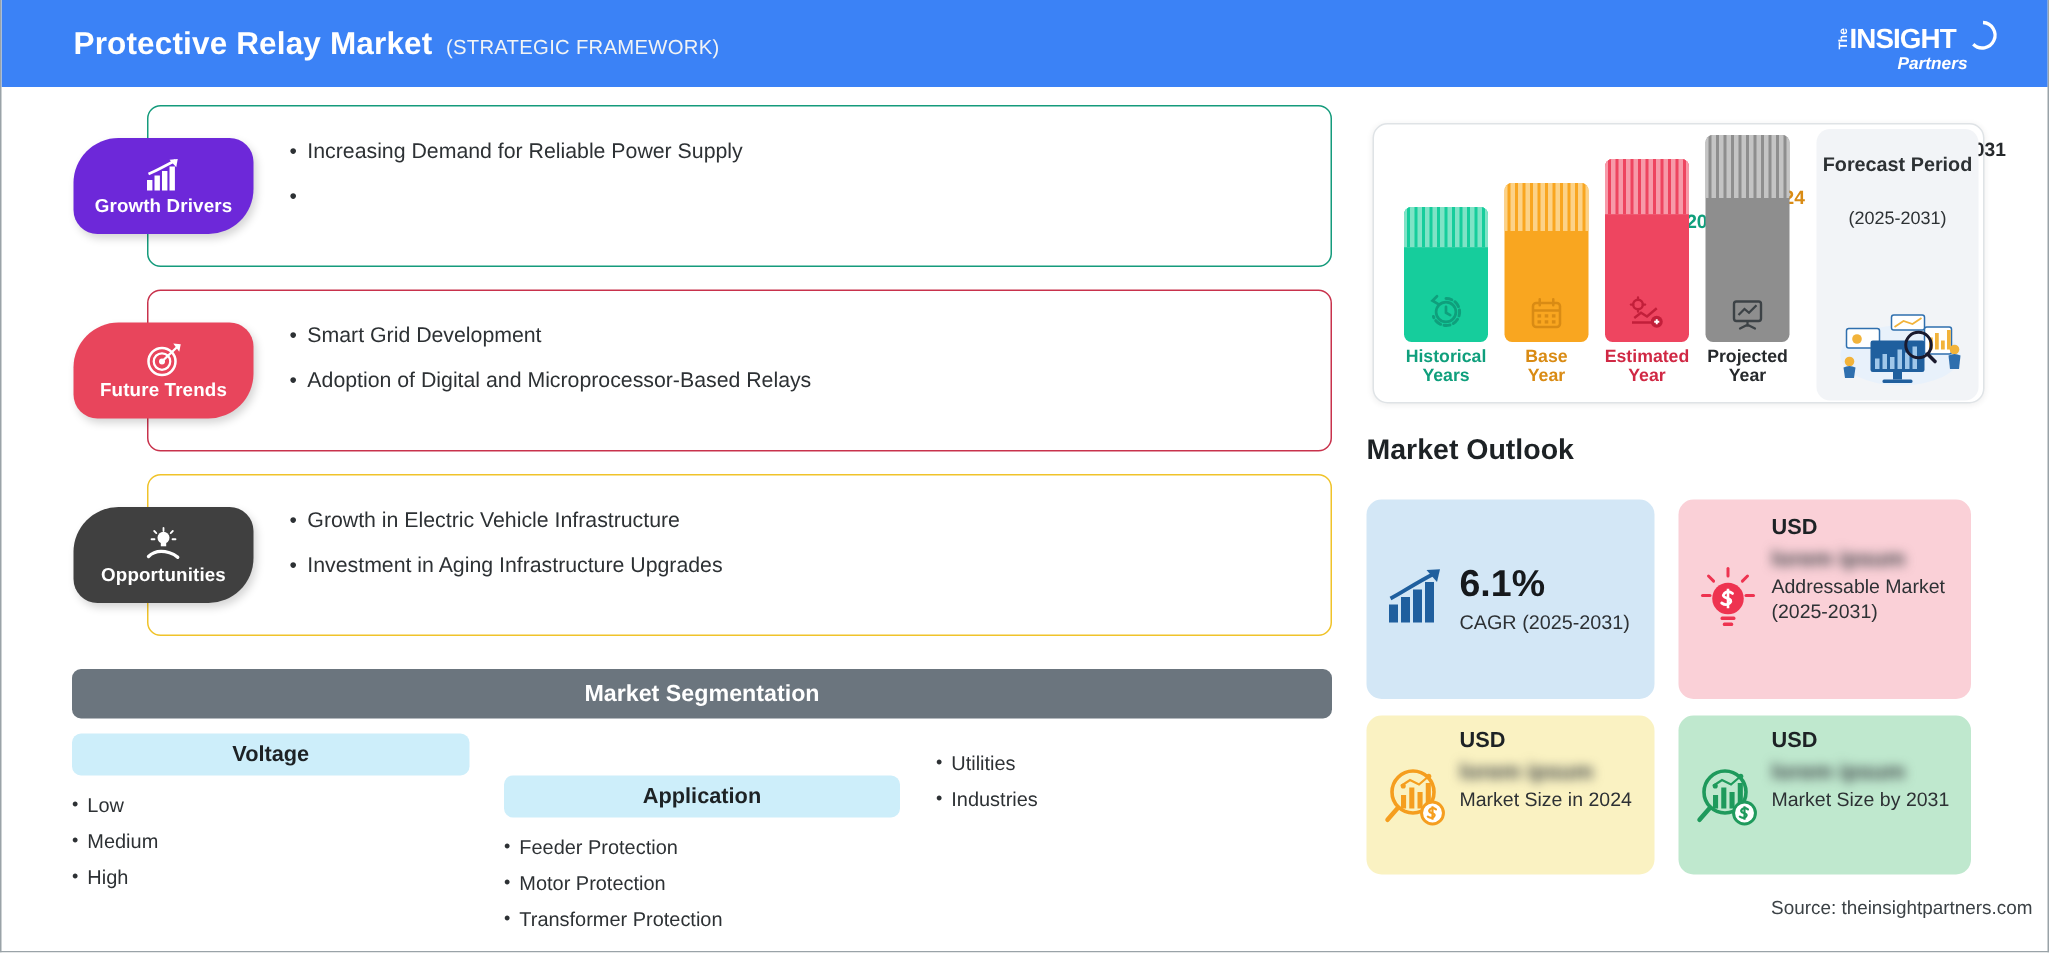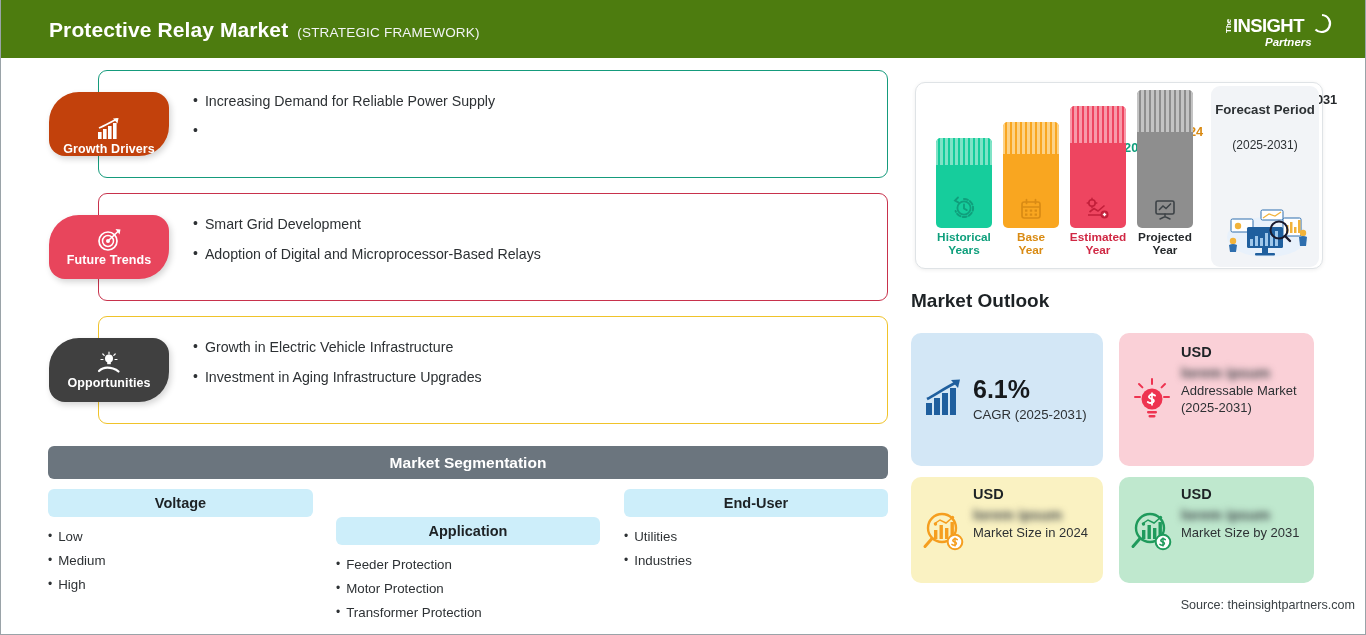--- a/index.html
+++ b/index.html
@@ -15,21 +15,21 @@
     background: #ffffff;
     border: 1px solid #9aa3a8;
     border-top: none;
     overflow: hidden;
   }
 
   
   .header {
     position: absolute; left: 0; top: 0;
     width: 1366px; height: 58px;
-    background: #4d7c0f;
+    background: #3b82f6;
     display: flex; align-items: center;
   }
   .header-title-wrap {
     position: absolute; left: 48px; top: 18px;
     display: flex; align-items: baseline; gap: 9px;
   }
   .header-title {
     color: #ffffff; font-size: 21px; font-weight: bold;
     letter-spacing: 0.1px;
   }
@@ -58,21 +58,21 @@
   .badge {
     position: absolute;
     width: 120px; height: 64px;
     border-radius: 30px 16px 30px 16px;
     display: flex; flex-direction: column;
     align-items: center; justify-content: center;
     gap: 1px;
     box-shadow: 2px 3px 6px rgba(0,0,0,0.17);
     z-index: 5;
   }
-  .badge.teal   { background: #c2410c; justify-content: flex-end; }
+  .badge.teal   { background: #6d28d9; }
   .badge.red    { background: #e8455c; }
   .badge.orange { background: #404040; }
   .badge-icon { width: 26px; height: 24px; display: block; }
   .badge-label {
     color: #ffffff; font-size: 12.5px; font-weight: bold;
     white-space: nowrap; letter-spacing: 0.1px;
   }
 
   .bullets { position: absolute; }
   .bullet {
@@ -324,21 +324,20 @@
           <span>Motor Protection</span>
         </div>
         <div class="seg-item">
           <span class="dot">•</span>
           <span>Transformer Protection</span>
         </div>
       </div>
     </div>
 
     <div class="seg-col" style="left:576px; width:264px;">
-      <div class="seg-col-head">End-User</div>
       <div class="seg-list">
         <div class="seg-item">
           <span class="dot">•</span>
           <span>Utilities</span>
         </div>
         <div class="seg-item">
           <span class="dot">•</span>
           <span>Industries</span>
         </div>
       </div>

